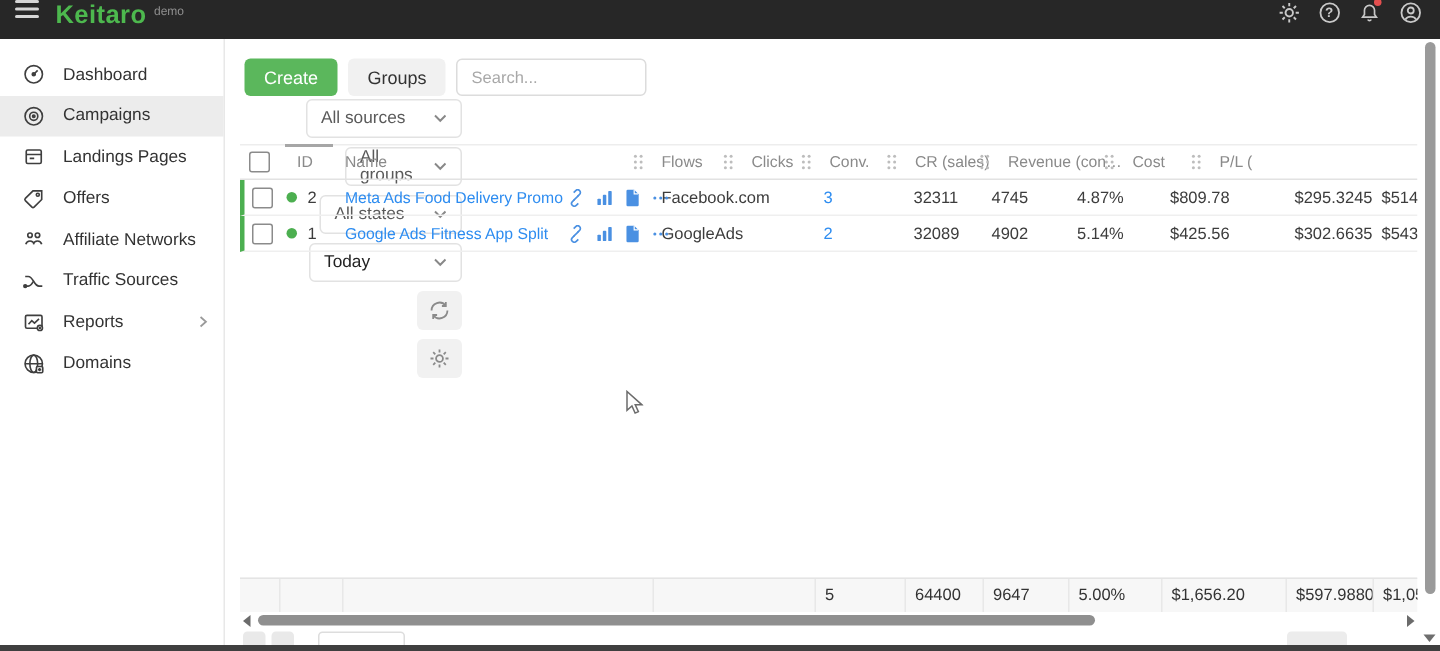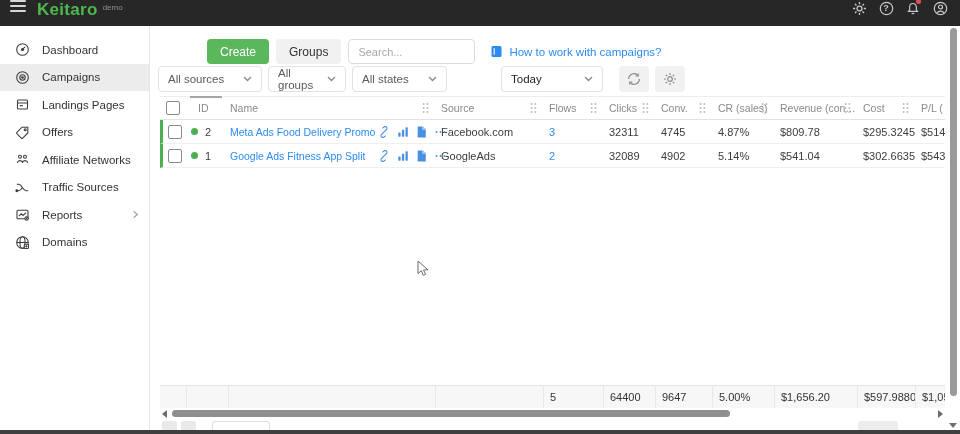--- a/index.html
+++ b/index.html
@@ -35,30 +35,30 @@
   .nav-item.active{background:#ececec;}
   .nav-icon{width:15px;height:15px;margin-right:12px;display:flex;align-items:center;justify-content:center;}
   .nav-chevron{margin-left:auto;margin-right:9px;display:flex;}
 
   
   .main{position:absolute;top:26px;left:151px;right:0;bottom:0;background:#fff;}
 
   .toolbar{position:absolute;top:13px;left:12px;display:flex;align-items:center;gap:7px;}
   .btn{height:25px;border:none;border-radius:4px;font-size:12px;display:flex;align-items:center;
        padding:0 13px;box-sizing:border-box;cursor:pointer;font-family:"Liberation Sans",sans-serif;}
-  .btn-create{background:#5bb75c;color:#fff;margin-left:44px;}
+  .btn-create{background:#5bb75c;color:#fff;}
   .btn-groups{background:#f1f1f1;color:#333;}
   .search-input{width:127px;height:25px;border:1px solid #dcdcdc;border-radius:4px;font-size:11px;
                 padding:0 9px;box-sizing:border-box;color:#333;outline:none;
                 font-family:"Liberation Sans",sans-serif;}
   .search-input::placeholder{color:#a8a8a8;}
   .help-link{display:flex;align-items:center;gap:6px;margin-left:8px;color:#2d8cf0;
              font-size:11.5px;cursor:pointer;}
 
-  .filters{position:absolute;top:40px;left:7px;display:flex;align-items:flex-end;gap:6px;}
+  .filters{position:absolute;top:40px;left:7px;display:flex;align-items:flex-end;gap:6px;flex-direction:column;}
   .select{height:26px;border:1px solid #e2e2e2;border-radius:4px;background:#fff;display:flex;
           align-items:center;justify-content:space-between;font-size:11.5px;color:#5a5a5a;
           padding:0 9px;box-sizing:border-box;cursor:pointer;}
   .select.today{color:#222;margin-left:48px;}
   .w-sources{width:104px}.w-groups{width:78px}.w-states{width:95px}.w-date{width:102px}
   .iconbtn{width:30px;height:26px;background:#f1f1f1;border:none;border-radius:4px;display:flex;
            align-items:center;justify-content:center;cursor:pointer;}
   .iconbtn.refresh{margin-left:10px;}
 
   
@@ -249,29 +249,20 @@
       <span>Domains</span>
     </div>
   </div>
 
   <div class="main">
 
     <div class="toolbar">
       <button class="btn btn-create">Create</button>
       <button class="btn btn-groups">Groups</button>
       <input class="search-input" placeholder="Search..." style="">
-      <div class="help-link">
-        <span>
-          <svg width="13" height="13" viewBox="0 0 13 13">
-              <rect x="1.5" y="1" width="10" height="11" rx="1.5" fill="#2d8cf0"></rect>
-              <path d="M4.2 3.2v6.6" stroke="#fff" stroke-width="1.1"></path>
-            </svg>
-        </span>
-        <span>How to work with campaigns?</span>
-      </div>
     </div>
 
     <div class="filters">
       <div class="select w-sources">
         <span>All sources</span>
         <span>
           <svg width="9" height="6" viewBox="0 0 9 6" fill="none" stroke="#888" stroke-width="1.3">
               <path d="M1 1l3.5 3.5L8 1"></path>
             </svg>
         </span>
@@ -335,35 +326,20 @@
                   <circle cx="1.6" cy="1.6" r="1"></circle>
                   <circle cx="5.4" cy="1.6" r="1"></circle>
                   <circle cx="1.6" cy="5.5" r="1"></circle>
                   <circle cx="5.4" cy="5.5" r="1"></circle>
                   <circle cx="1.6" cy="9.4" r="1"></circle>
                   <circle cx="5.4" cy="9.4" r="1"></circle>
                 </g>
               </svg>
           </span>
         </div>
-        <div class="th c-source">
-          <span>Source</span>
-          <span class="handle">
-            <svg width="7" height="11" viewBox="0 0 7 11">
-                <g fill="#bdbdbd">
-                  <circle cx="1.6" cy="1.6" r="1"></circle>
-                  <circle cx="5.4" cy="1.6" r="1"></circle>
-                  <circle cx="1.6" cy="5.5" r="1"></circle>
-                  <circle cx="5.4" cy="5.5" r="1"></circle>
-                  <circle cx="1.6" cy="9.4" r="1"></circle>
-                  <circle cx="5.4" cy="9.4" r="1"></circle>
-                </g>
-              </svg>
-          </span>
-        </div>
         <div class="th c-flows">
           <span>Flows</span>
           <span class="handle">
             <svg width="7" height="11" viewBox="0 0 7 11">
                 <g fill="#bdbdbd">
                   <circle cx="1.6" cy="1.6" r="1"></circle>
                   <circle cx="5.4" cy="1.6" r="1"></circle>
                   <circle cx="1.6" cy="5.5" r="1"></circle>
                   <circle cx="5.4" cy="5.5" r="1"></circle>
                   <circle cx="1.6" cy="9.4" r="1"></circle>
@@ -552,21 +528,21 @@
             </span>
           </span>
         </div>
         <div class="td c-source num">GoogleAds</div>
         <div class="td c-flows">
             <a class="flow-link">2</a>
           </div>
         <div class="td c-clicks num">32089</div>
         <div class="td c-conv num">4902</div>
         <div class="td c-cr num">5.14%</div>
-        <div class="td c-rev num">$541.04</div>
+        <div class="td c-rev num">$425.56</div>
         <div class="td c-cost num">$302.6635</div>
         <div class="td c-pl num">$543</div>
       </div>
 
       <div class="tspacer"></div>
 
       <div class="totals">
         <div class="td c-check"></div>
         <div class="td c-id"></div>
         <div class="td c-name"></div>

